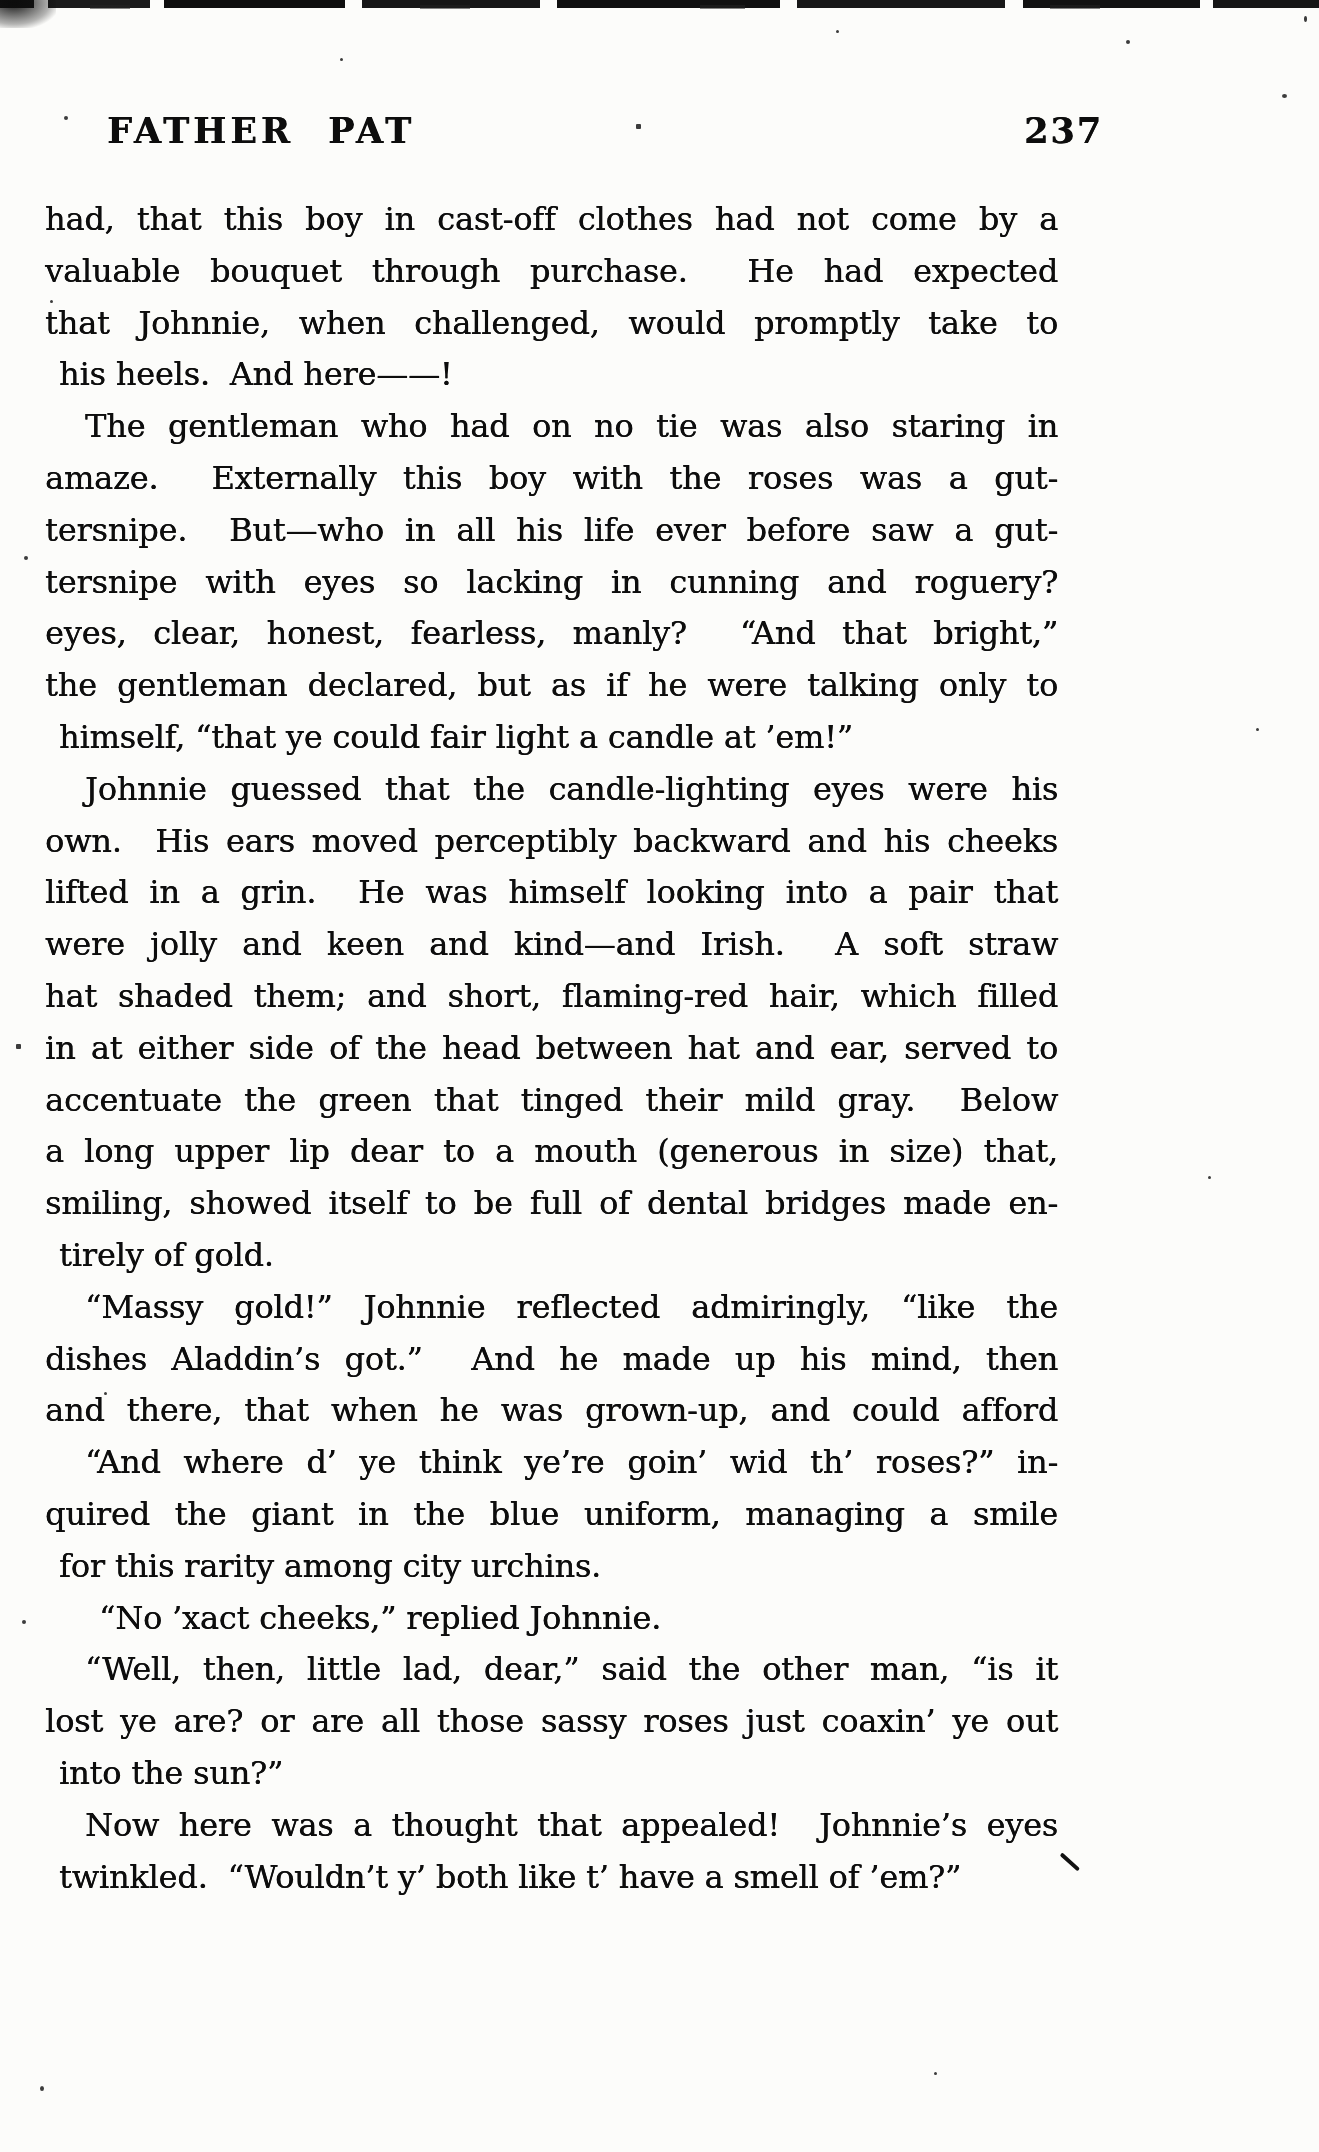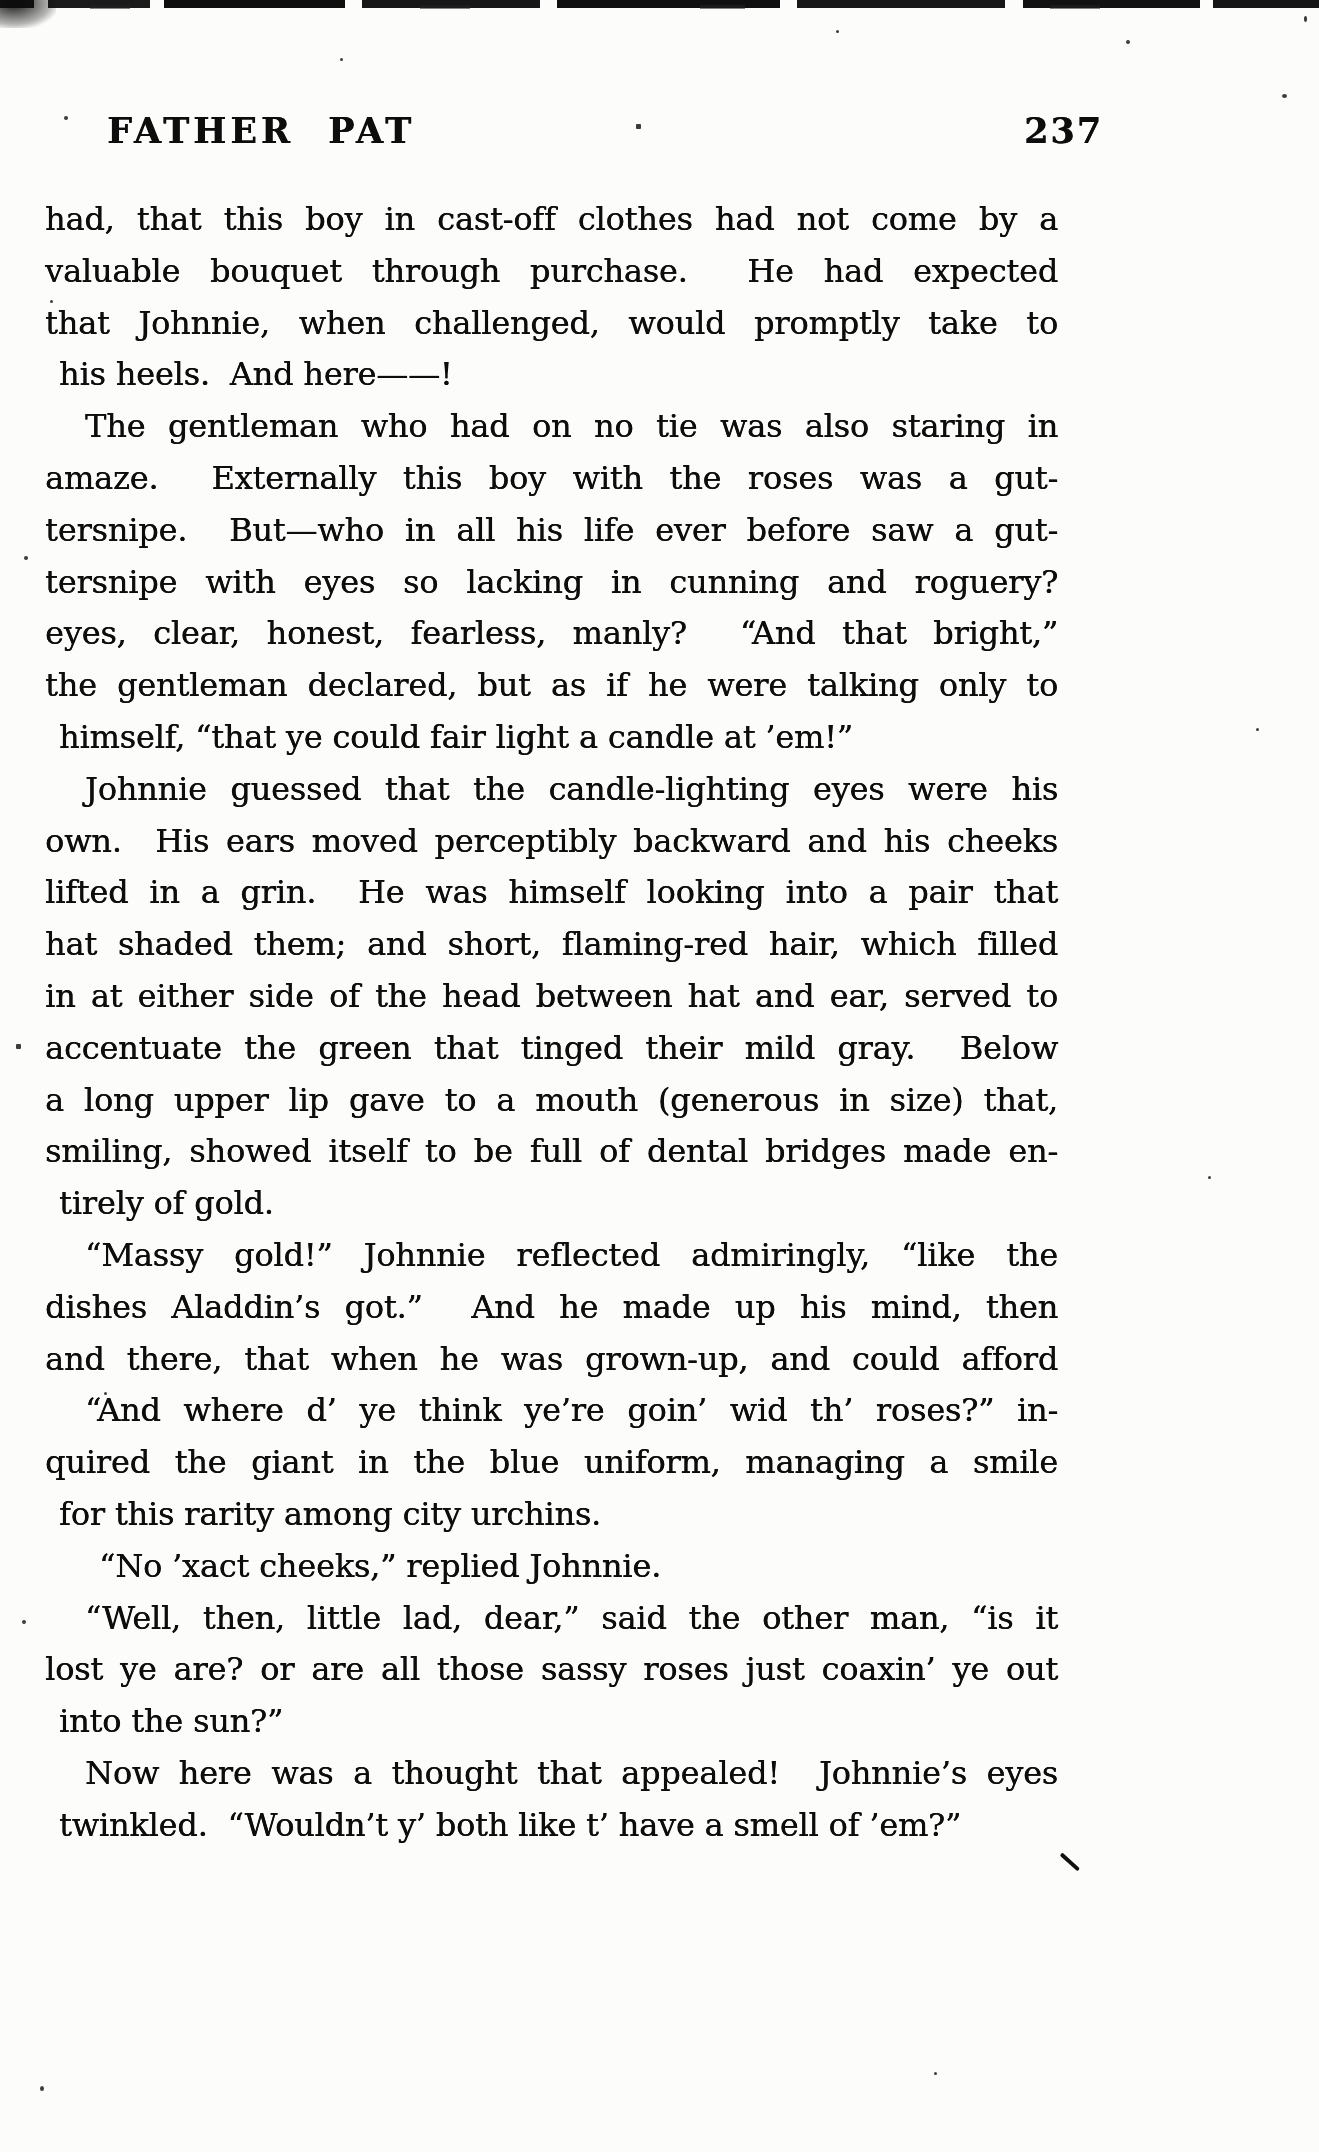--- a/index.html
+++ b/index.html
@@ -172,36 +172,39 @@
       </div>
 
       <div class="line">
         <span>own.&nbsp; His ears moved perceptibly backward and his cheeks</span>
       </div>
 
       <div class="line">
         <span>lifted in a grin.&nbsp; He was himself looking into a pair that</span>
       </div>
 
+      <div class="line">
+        <span>were jolly and keen and kind—and Irish.&nbsp; A soft straw</span>
+      </div>
 
       <div class="line">
         <span>hat shaded them; and short, flaming-red hair, which filled</span>
       </div>
 
       <div class="line">
         <span>in at either side of the head between hat and ear, served to</span>
       </div>
 
       <div class="line">
         <span>accentuate the green that tinged their mild gray.&nbsp; Below</span>
       </div>
 
 
       <div class="line">
-        <span>a long upper lip gave to a mouth (generous in size) that,</span>
+        <span>a long upper lip dear to a mouth (generous in size) that,</span>
       </div>
 
       <div class="line">
         <span>smiling, showed itself to be full of dental bridges made en-</span>
       </div>
 
       <div class="line para-end">
         <span>tirely of gold.</span>
       </div>
 

